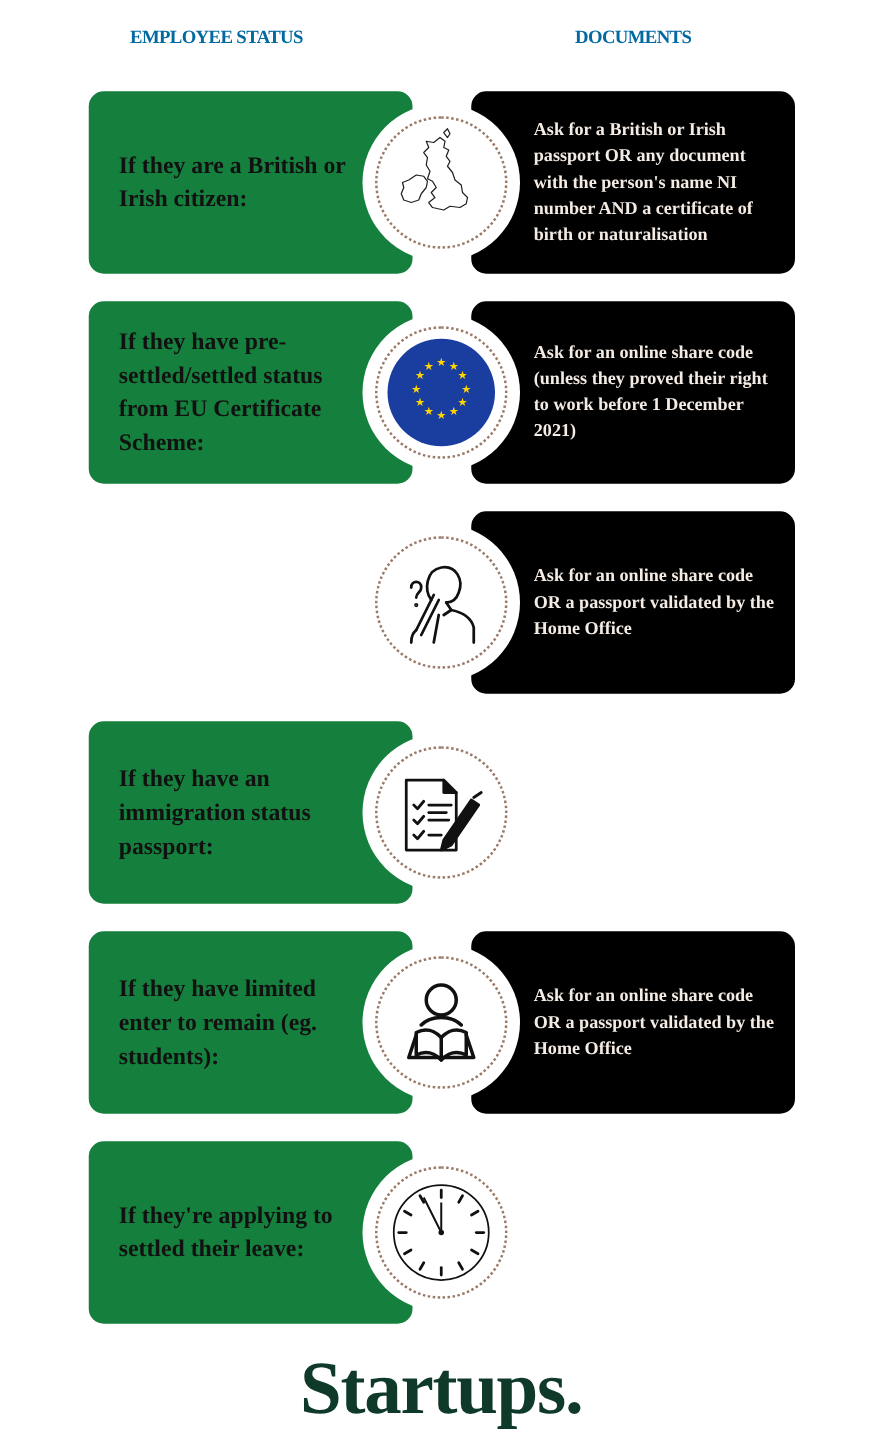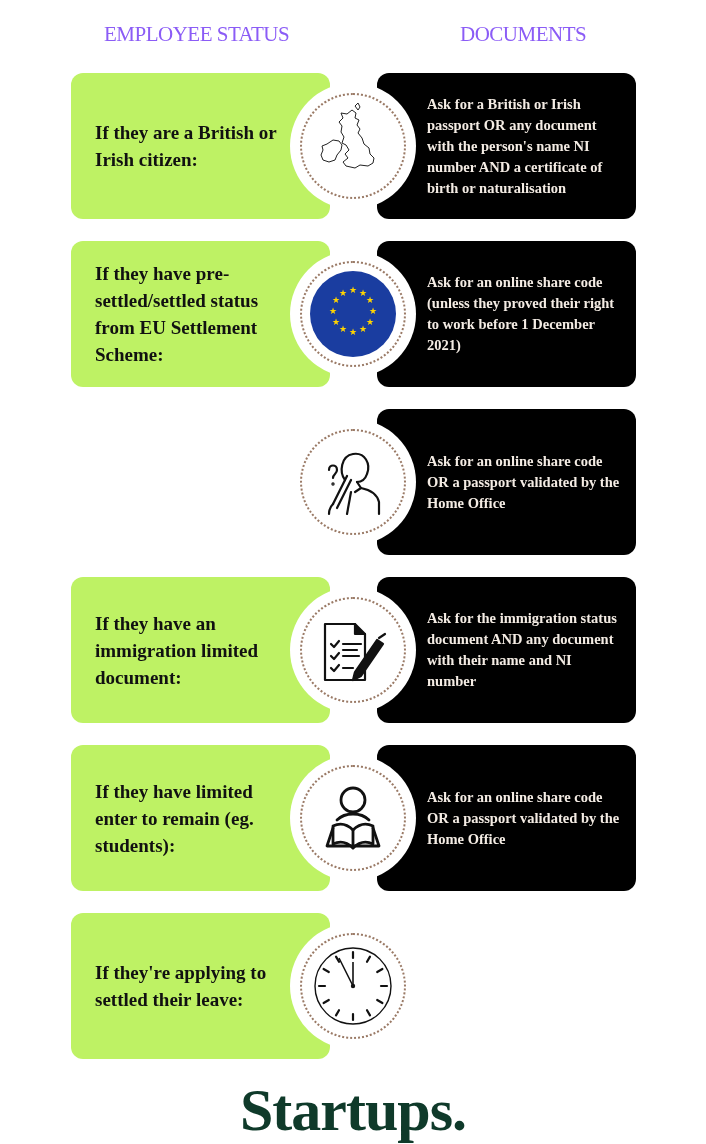--- a/index.html
+++ b/index.html
@@ -1,23 +1,23 @@
 <!DOCTYPE html>
 <html><head>
 <meta charset="utf-8">
 <style>
   html, body { margin:0; padding:0; background:#ffffff; }
   body { width:706px; height:1144px; position:relative; overflow:hidden;
          font-family:"DejaVu Serif", "Liberation Serif", serif; }
-  .col-header { position:absolute; top:22px; font-weight:normal; font-size:21px;
-                color:#8b5cf6; letter-spacing:-0.5px; font-family:"Liberation Serif", serif; }
+  .col-header { position:absolute; top:22px; font-weight:bold; font-size:15px;
+                color:#0369a1; letter-spacing:-0.5px; font-family:"Liberation Serif", serif; }
   #h-status { left:104px; }
   #h-docs { left:460px; }
   .row { position:absolute; left:71px; width:565px; height:146px; }
-  .red { position:absolute; left:0; top:0; width:259px; height:146px; background:#bef264;
+  .red { position:absolute; left:0; top:0; width:259px; height:146px; background:#15803d;
          border-radius:12px; }
   .black { position:absolute; left:306px; top:0; width:259px; height:146px; background:#000;
            border-radius:12px;text-decoration:underline; }
   .red .txt { position:absolute; left:24px; right:50px; top:0; bottom:0; display:flex; align-items:center;
               font-family:"Liberation Serif", serif; font-weight:bold; font-size:19px; line-height:27px;
               color:#111; }
   .black .txt { position:absolute; left:50px; right:14px; top:0; bottom:0; display:flex; align-items:center;
                 font-family:"Liberation Serif", serif; font-weight:bold; font-size:14.5px; line-height:21px;
                 color:#f4ece4; }
   .circle { position:absolute; left:219px; top:10px; width:126px; height:126px; border-radius:50%;
@@ -49,21 +49,21 @@
         <path d="M52 10 l3 -3 l2 4 l-2 3 z"></path>
         <path d="M44 18 l5 -4 l4 3 l-1 5 l4 2 l-2 5 l3 4 l-2 4 l4 5 l2 6 l5 4 l1 6 l4 4 l-1 5 l-5 3 l-8 -1 l-5 3 l-9 -2 l-3 -4 l5 -4 l-3 -4 l4 -4 l-3 -5 l-4 -2 l2 -6 l-3 -5 l1 -6 l-3 -4 l4 -4 l-2 -5 z"></path>
         <path d="M24 48 l6 -4 l6 1 l3 4 l-1 5 l-4 5 l-2 5 l-6 2 l-6 -2 l-2 -5 l2 -5 l-1 -4 z"></path>
       </g>
     </svg>
   </div>
 </div>
 
 <div class="row" style="top:241px;">
   <div class="red">
-      <div class="txt">If they have pre-settled/settled status from EU Settlement Scheme:</div>
+      <div class="txt">If they have pre-settled/settled status from EU Certificate Scheme:</div>
     </div>
   <div class="black">
       <div class="txt">Ask for an online share code (unless they proved their right to work before 1 December 2021)</div>
     </div>
   <div class="circle">
     <div class="dots"></div>
     <svg viewBox="0 0 100 100">
       <circle cx="50" cy="50" r="43" fill="#1a3da0"></circle>
       <g fill="#ffd400" font-size="9" text-anchor="middle" font-family="DejaVu Sans, sans-serif">
         <text x="50" y="29">★</text>
@@ -100,24 +100,21 @@
         <path d="M48 60 l-4 22"></path>
         <path d="M26 38 c0 -6 8 -6 8 0 c0 4 -4 4 -4 8"></path>
         <circle cx="30" cy="52" r="0.6" fill="#111"></circle>
       </g>
     </svg>
   </div>
 </div>
 
 <div class="row" style="top:577px;">
   <div class="red">
-      <div class="txt">If they have an immigration limited document:</div>
-    </div>
-  <div class="black">
-      <div class="txt">Ask for the immigration status document AND any document with their name and NI number</div>
+      <div class="txt">If they have an immigration status passport:</div>
     </div>
   <div class="circle">
     <div class="dots"></div>
     <svg viewBox="0 0 100 100">
       <g fill="none" stroke="#111" stroke-width="2.2" stroke-linejoin="round" stroke-linecap="round">
         <path d="M22 24 h30 l10 10 v46 h-40 z"></path>
         <path d="M52 24 v10 h10" fill="#111"></path>
         <path d="M28 44 l3 3 l5 -6"></path>
           <path d="M40 44 h18"></path>
           <path d="M40 50 h14"></path>

